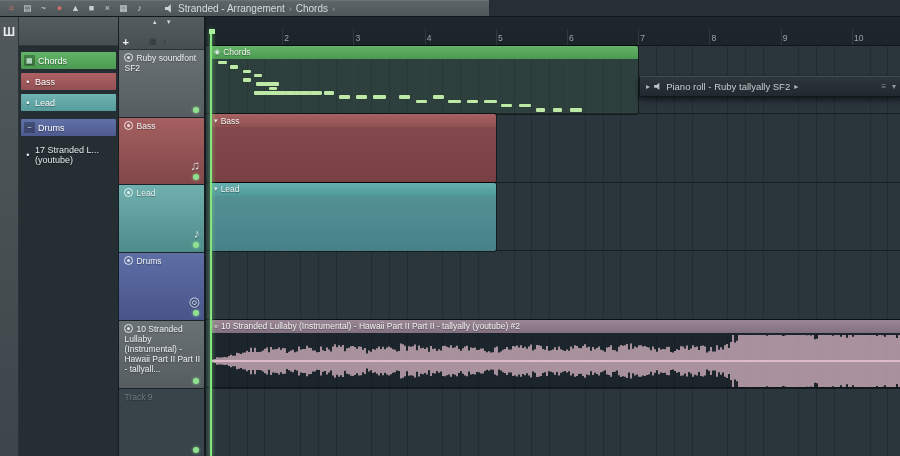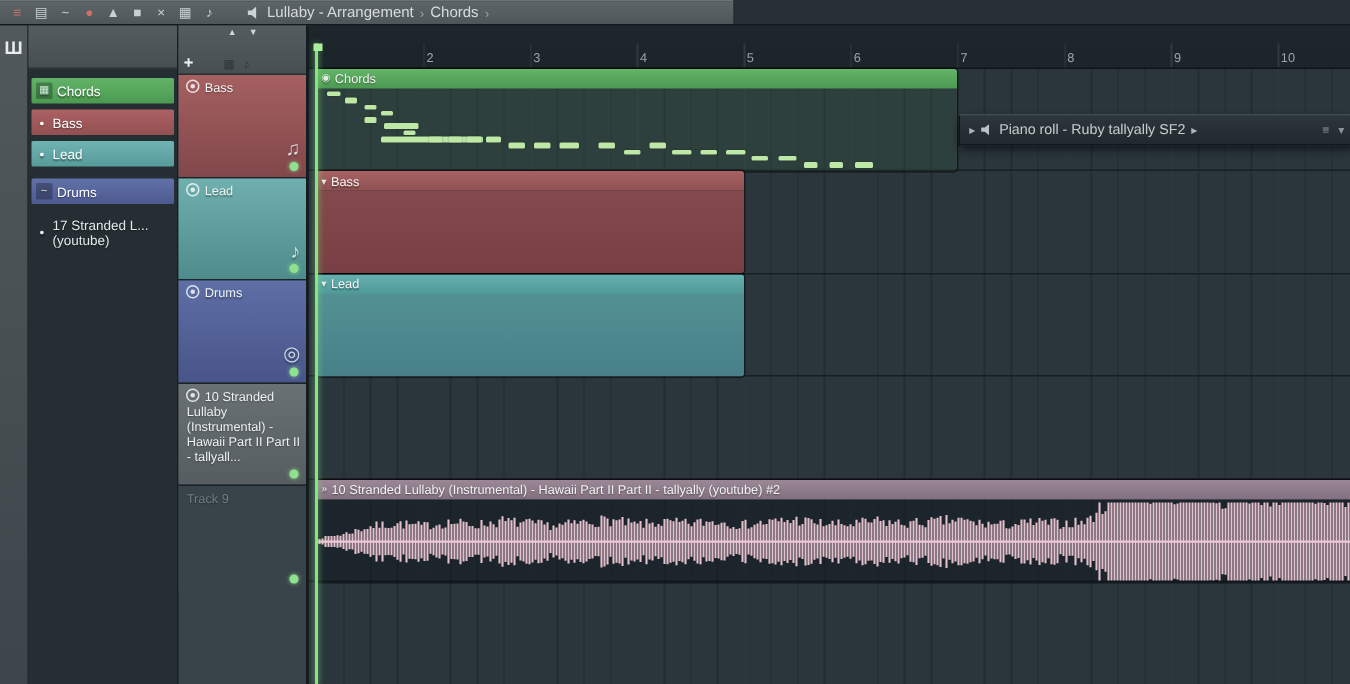--- a/index.html
+++ b/index.html
@@ -128,21 +128,21 @@
           <span class="tb-icon" style="color: rgb(201, 208, 211);">~</span>
           <span class="tb-icon" style="color: rgb(207, 111, 100);">●</span>
           <span class="tb-icon" style="color: rgb(201, 208, 211);">▲</span>
           <span class="tb-icon" style="color: rgb(201, 208, 211);">■</span>
           <span class="tb-icon" style="color: rgb(201, 208, 211);">×</span>
           <span class="tb-icon" style="color: rgb(201, 208, 211);">▦</span>
           <span class="tb-icon" style="color: rgb(201, 208, 211);">♪</span>
         </span>
       <span class="breadcrumb">
         <span class="speaker"></span>
-        <span>Lullaby - Arrangement</span>
+        <span>Stranded - Arrangement</span>
         <span class="sep">›</span>
         <span>Chords</span>
         <span class="sep">›</span>
       </span>
     </div>
     <div class="toolbar-right"></div>
   </div>
 
   <div class="main-row">
 
@@ -184,20 +184,24 @@
           </div>
         <div class="tt-row2">
           <span class="tt-plus">+</span>
           <span id="tt-icons-bottom" style="display:flex;gap:6px;margin-left:14px;">
               <span class="tt-ic">▦</span>
               <span class="tt-ic">♪</span>
             </span>
         </div>
       </div>
 
+      <div class="cell cell-ruby">
+        <span class="info-dot"></span><span>Ruby soundfont SF2</span>
+        <span class="led"></span>
+      </div>
       <div class="cell cell-bass">
         <span class="info-dot"></span><span>Bass</span>
         <span class="cell-glyph">♫</span>
         <span class="led"></span>
       </div>
       <div class="cell cell-lead">
         <span class="info-dot"></span><span>Lead</span>
         <span class="cell-glyph">♪</span>
         <span class="led"></span>
       </div>

